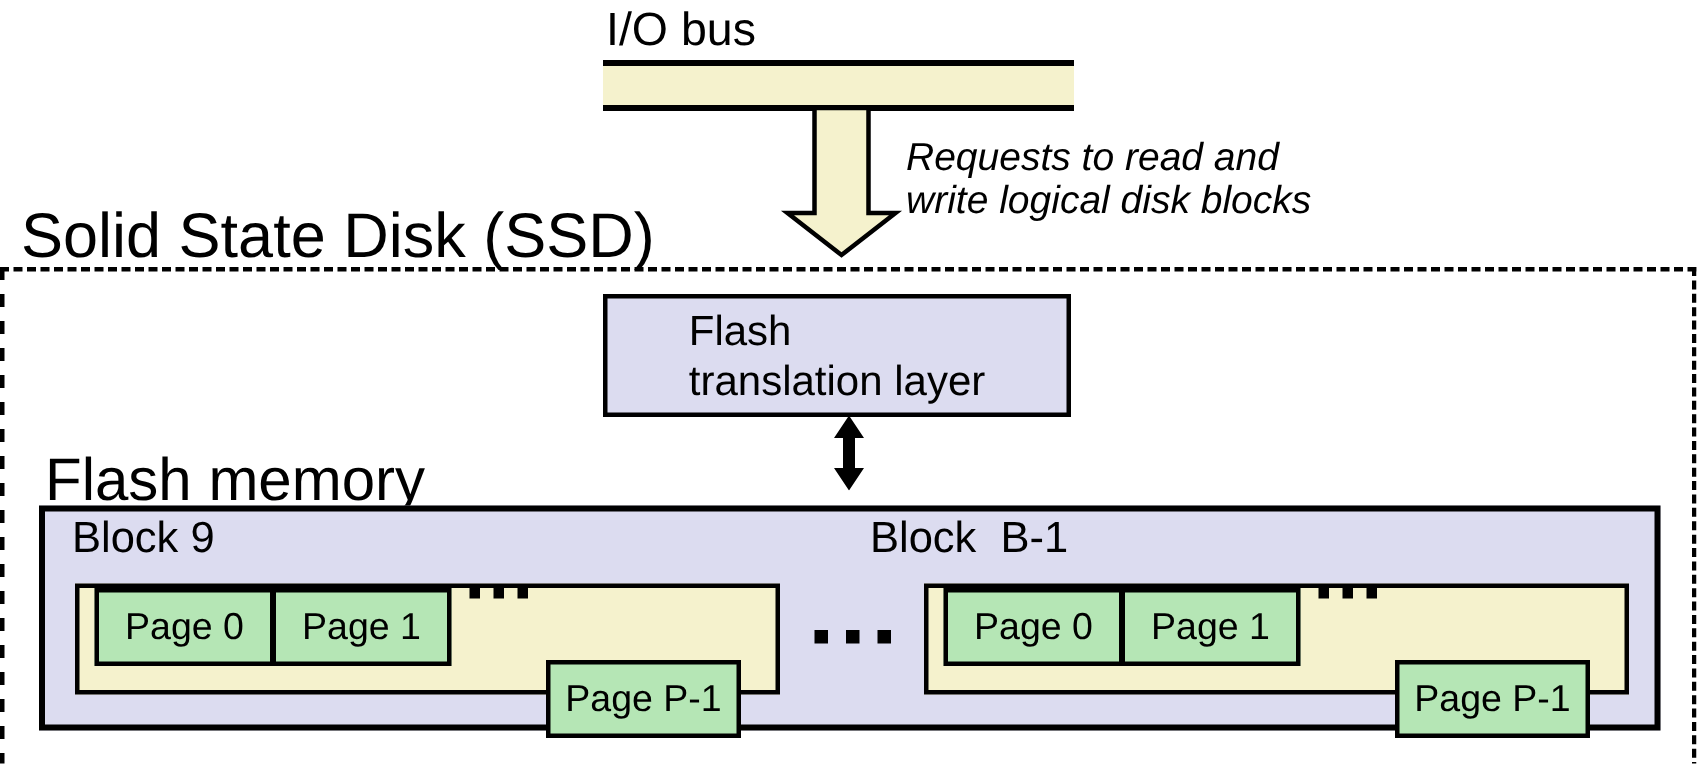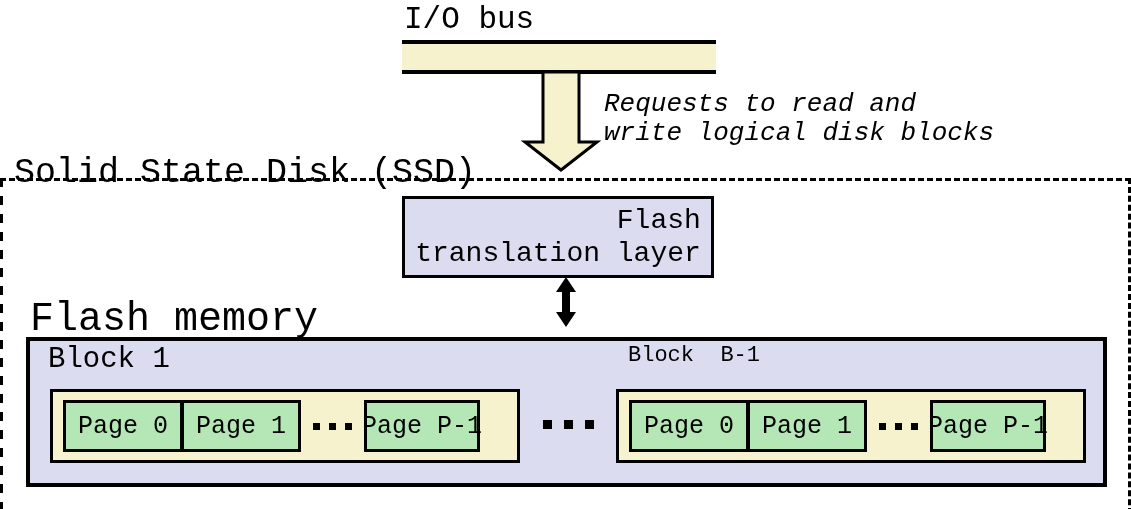--- a/index.html
+++ b/index.html
@@ -1,26 +1,26 @@
 <!DOCTYPE html>
 <html><head>
 <meta charset="utf-8">
 <style>
   html,body{margin:0;padding:0;background:#ffffff;}
   body{width:1131px;height:509px;position:relative;overflow:hidden;
        font-family:"Liberation Sans","DejaVu Sans",sans-serif;color:#000;}
-  .stage{position:absolute;left:0;top:0;width:1131px;height:509px;font-family:Liberation Mono, monospace;}
+  .stage{position:absolute;left:0;top:0;width:1131px;height:509px;}
 
   
   .lbl{position:absolute;white-space:pre;line-height:1;}
   #io-bus-label{left:404px;top:4px;font-size:31px;}
-  #ssd-label{left:14px;top:156px;font-size:35px;}
+  #ssd-label{left:14px;top:136px;font-size:42px;}
   #flash-mem-label{left:30px;top:300px;font-size:40px;}
   #block0-label{left:48px;top:345px;font-size:29px;}
-  #blockb-label{left:628px;top:345px;font-size:22px;}
+  #blockb-label{left:580px;top:345px;font-size:29px;}
 
   
   #io-bus-bar{position:absolute;left:402px;top:40px;width:314px;height:34px;
               background:#f5f2cd;border-top:4px solid #000;border-bottom:4px solid #000;
               box-sizing:border-box;}
 
   
   #io-arrow{position:absolute;left:518px;top:72px;width:86px;height:100px;}
 
   
@@ -30,45 +30,45 @@
   
   #ssd-box{position:absolute;left:0px;top:178px;width:1131px;height:345px;
            border:3px dashed #000;box-sizing:border-box;border-left:none;}
   #ssd-box-left{position:absolute;left:0px;top:178px;width:3px;height:345px;
            background:repeating-linear-gradient(to bottom,#000 0 9px,transparent 9px 18px);}
 
   
   #ftl-box{position:absolute;left:402px;top:196px;width:312px;height:82px;
            background:#dcdcf0;border:3px solid #000;box-sizing:border-box;
            display:flex;align-items:center;justify-content:center;}
-  #ftl-text{font-size:28px;line-height:33px;text-align:right;white-space:pre-line;}
+  #ftl-text{font-size:28px;line-height:33px;text-align:left;white-space:pre-line;}
 
   
   #ftl-arrow{position:absolute;left:552px;top:277px;width:28px;height:50px;}
 
   
   #flash-memory{position:absolute;left:26px;top:337px;width:1081px;height:150px;
                 background:#dcdcf0;border:4px solid #000;box-sizing:border-box;}
 
   
   .block{position:absolute;top:48px;height:74px;}
   #block-0{left:20px;width:470px;}
   #block-b{left:586px;width:470px;}
 
   .pages-strip{position:absolute;left:0;top:0;width:100%;height:100%;
                background:#f5f2cd;border:3px solid #000;box-sizing:border-box;
-               display:flex;align-items:center;}
+               display:flex;align-items:flex-start;}
 
   .page-pair{display:flex;margin-left:10px;}
   .page{background:#b5e6b5;border:3px solid #000;box-sizing:border-box;
         height:52px;display:flex;align-items:center;justify-content:center;
         font-size:25px;white-space:nowrap;}
   .page-a{width:119px;border-right-width:2px;}
   .page-b{width:119px;border-left-width:2px;}
-  .page-last{width:116px;}
+  .page-last{width:130px;margin-top:48px;}
 
   .dots{display:flex;align-items:center;gap:9px;padding:0 12px;}
   .dot{width:7px;height:7px;background:#000;}
 
   
   #mid-dots{position:absolute;left:543px;top:420px;display:flex;gap:12px;align-items:center;}
   #mid-dots .dot{width:9px;height:9px;}
 </style>
 </head>
 <body>
@@ -131,21 +131,21 @@
           <span class="dot"></span>
           <span class="dot"></span>
           <span class="dot"></span>
         </div>
         <div class="page page-last">Page P-1</div>
       </div>
     </div>
 
   </div>
 
-  <div class="lbl" id="block0-label">Block 1</div>
+  <div class="lbl" id="block0-label">Block 9</div>
   <div class="lbl" id="blockb-label">Block  B-1</div>
 
   <div id="mid-dots">
     <span class="dot"></span>
     <span class="dot"></span>
     <span class="dot"></span>
   </div>
 
 </div>
 

